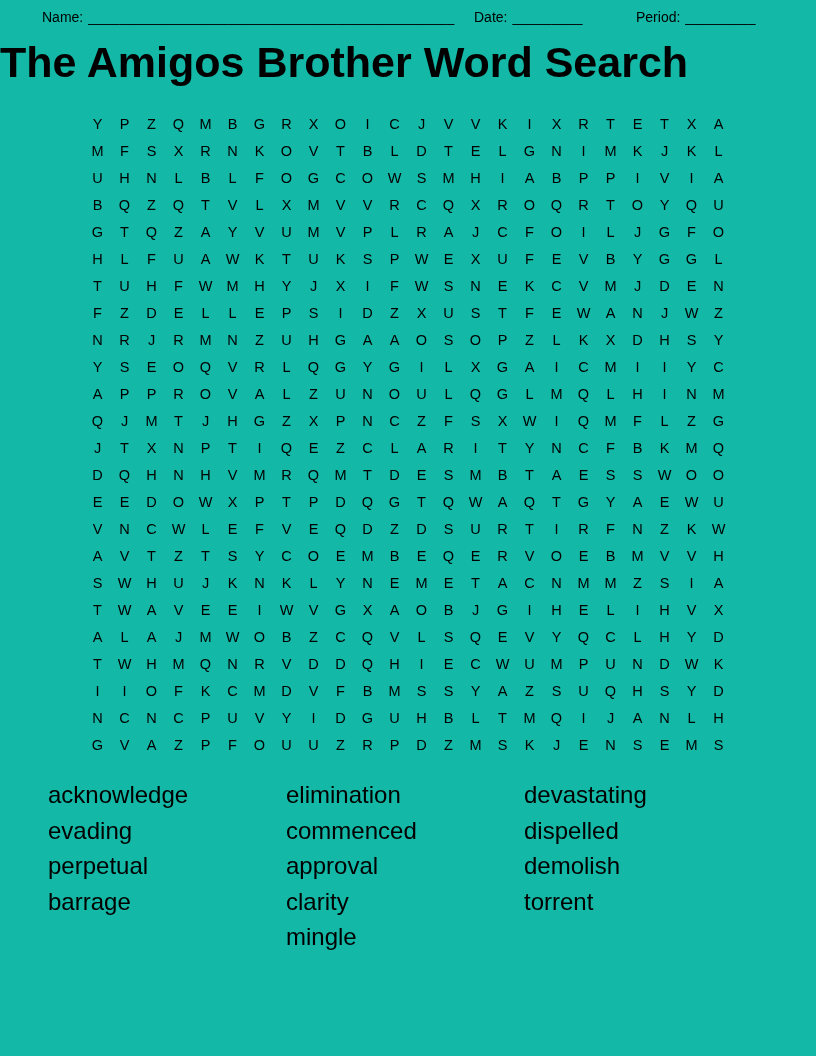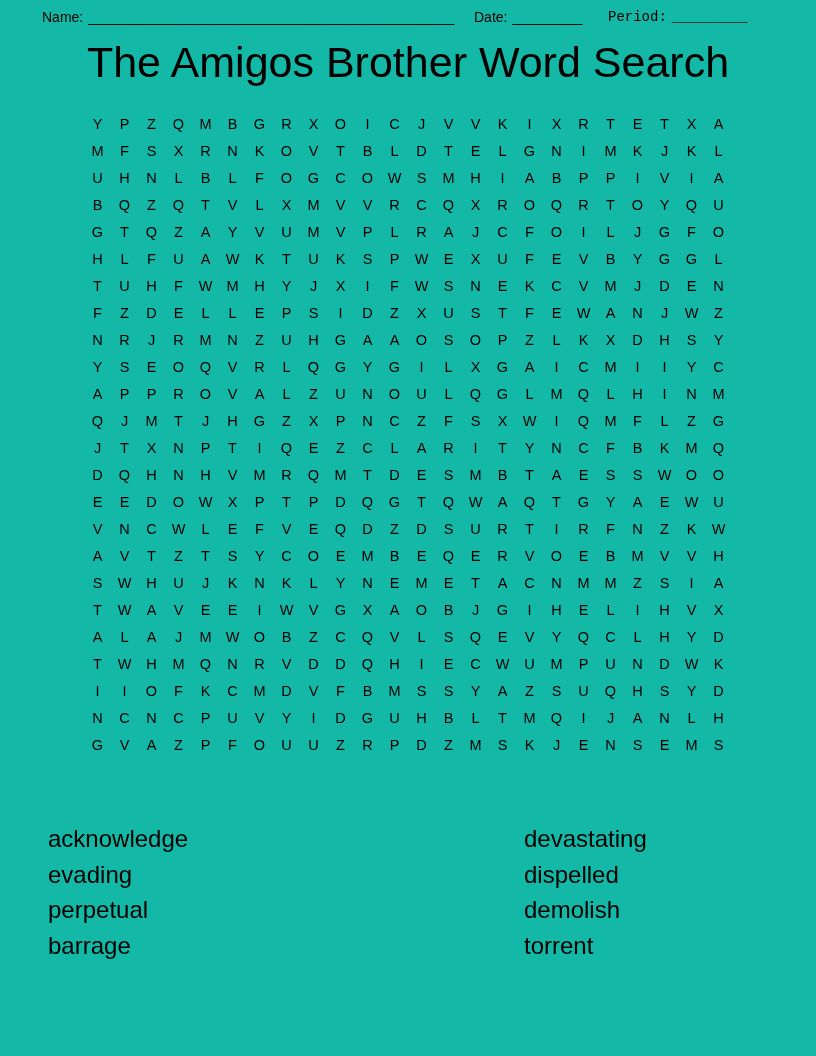--- a/index.html
+++ b/index.html
@@ -16,30 +16,30 @@
   .header-group {
     position: absolute;
     top: 8px;
     white-space: nowrap;
     font-size: 14px;
     line-height: 18px;
   }
   .header-group .blank-line { margin-left: 5px; letter-spacing: 0; }
   #name-group   { left: 42px; }
   #date-group   { left: 474px; }
-  #period-group { left: 608px; font-family: Liberation Mono, monospace; }
+  #period-group { left: 636px; }
   .page-title {
     position: absolute;
     top: 39px;
     left: 0;
     width: 100%;
-    text-align: center;
+    text-align: left;
     font-size: 43px;
     line-height: 1.1;
-    font-weight: 400;
+    font-weight: 700;
   }
   .grid {
     position: absolute;
     top: 111px;
     left: 84px;
     display: grid;
     grid-auto-rows: 27px;
   }
   .cell {
     width: 27px;
@@ -49,21 +49,21 @@
     font-size: 14.5px;
     font-weight: 400;
   }
   .word-list {
     position: absolute;
     top: 777px;
     left: 48px;
     width: 720px;
     height: 190px;
   }
-  .word-col { position: absolute; top: 0; margin-top: 44px; }
+  .word-col { position: absolute; top: 0; }
   #word-col-1 { left: 0; }
   #word-col-2 { left: 238px; }
   #word-col-3 { left: 476px; }
   .word {
     height: 35.5px;
     line-height: 35.5px;
     font-size: 24px;
     font-weight: 400;
     white-space: nowrap;
   }
@@ -666,20 +666,27 @@
       <span class="cell">S</span>
     </div>
 
   <div class="word-list">
     <div class="word-col" id="word-col-1">
         <div class="word">acknowledge</div>
         <div class="word">evading</div>
         <div class="word">perpetual</div>
         <div class="word">barrage</div>
       </div>
+    <div class="word-col" id="word-col-2">
+        <div class="word">elimination</div>
+        <div class="word">commenced</div>
+        <div class="word">approval</div>
+        <div class="word">clarity</div>
+        <div class="word">mingle</div>
+      </div>
     <div class="word-col" id="word-col-3">
         <div class="word">devastating</div>
         <div class="word">dispelled</div>
         <div class="word">demolish</div>
         <div class="word">torrent</div>
       </div>
   </div>
 
 </div>
 

